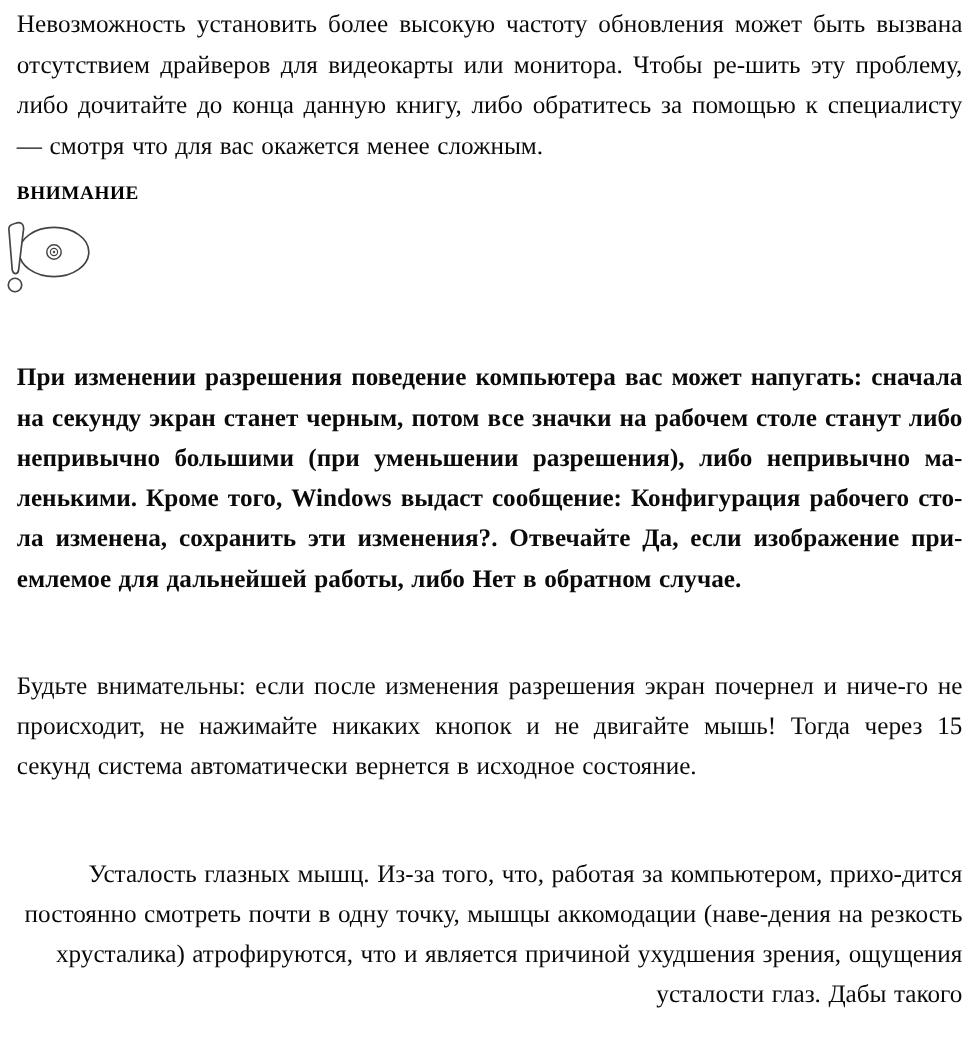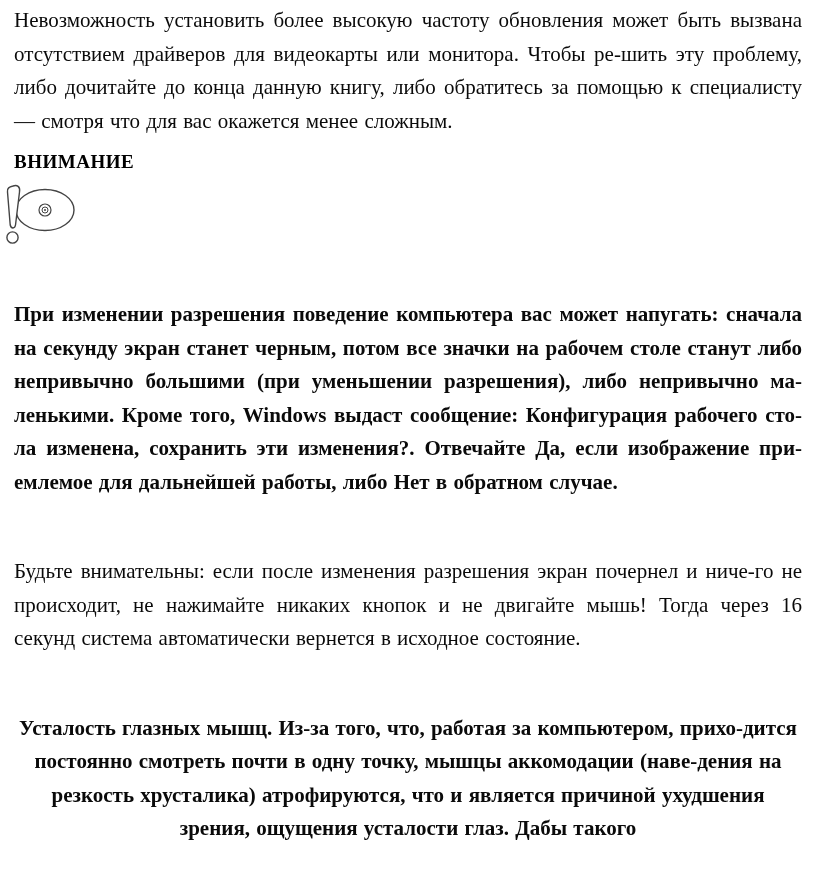--- a/index.html
+++ b/index.html
@@ -25,25 +25,25 @@
     }
     p.para {
       margin: 0;
       padding: 0;
       word-spacing: 1px;
     }
     .justify {
       text-align: justify;
       text-justify: inter-word;
     }
-    .left { text-align: center; font-weight: bold; }
+    .left { text-align: right; }
     h2.heading {
       margin: 10px 0 8px 0;
       padding: 0;
-      font-size: 19px;
+      font-size: 16px;
       line-height: 28px;
       font-weight: bold;
       letter-spacing: 0.5px;
       color: #000000;
     }
     .icon-row {
       height: 62px;
       margin-left: -10px;
       margin-bottom: 0;
     }
@@ -74,17 +74,17 @@
 
         <path d="M9,2 C13,0.5 16.5,2.5 15.5,8 L11.5,41 C10.8,45 7.2,45 6.2,41 L3.5,8 C2.8,4 5.5,3 9,2 Z" fill="#ffffff" stroke="#444444" stroke-width="1.4"></path>
 
         <ellipse cx="8.5" cy="53.5" rx="5.6" ry="5.6" fill="#ffffff" stroke="#444444" stroke-width="1.4"></ellipse>
       </svg>
     </span>
   </div>
 
   <p class="para justify para-p2">При изменении разрешения поведение компьютера вас может напугать: сначала на секунду экран станет черным, потом все значки на рабочем столе станут либо непривычно большими (при уменьшении разрешения), либо непривычно ма-ленькими. Кроме того, Windows выдаст сообщение: Конфигурация рабочего сто-ла изменена, сохранить эти изменения?. Отвечайте Да, если изображение при-емлемое для дальнейшей работы, либо Нет в обратном случае.</p>
 
-  <p class="para justify para-p3">Будьте внимательны: если после изменения разрешения экран почернел и ниче-го не происходит, не нажимайте никаких кнопок и не двигайте мышь! Тогда через 16 секунд система автоматически вернется в исходное состояние.</p>
+  <p class="para justify para-p3">Будьте внимательны: если после изменения разрешения экран почернел и ниче-го не происходит, не нажимайте никаких кнопок и не двигайте мышь! Тогда через 15 секунд система автоматически вернется в исходное состояние.</p>
 
   <p class="para left para-p4">Усталость глазных мышц. Из-за того, что, работая за компьютером, прихо-дится постоянно смотреть почти в одну точку, мышцы аккомодации (наве-дения на резкость хрусталика) атрофируются, что и является причиной ухудшения зрения, ощущения усталости глаз. Дабы такого</p>
 
 </div>
 
 </body></html>

